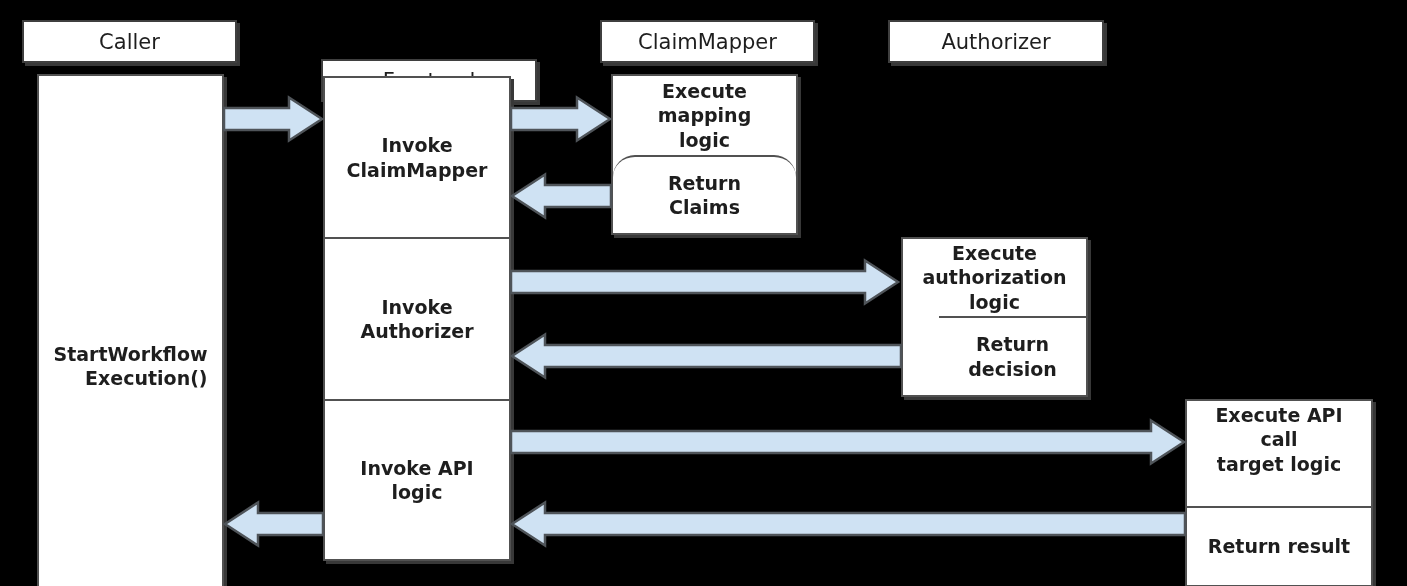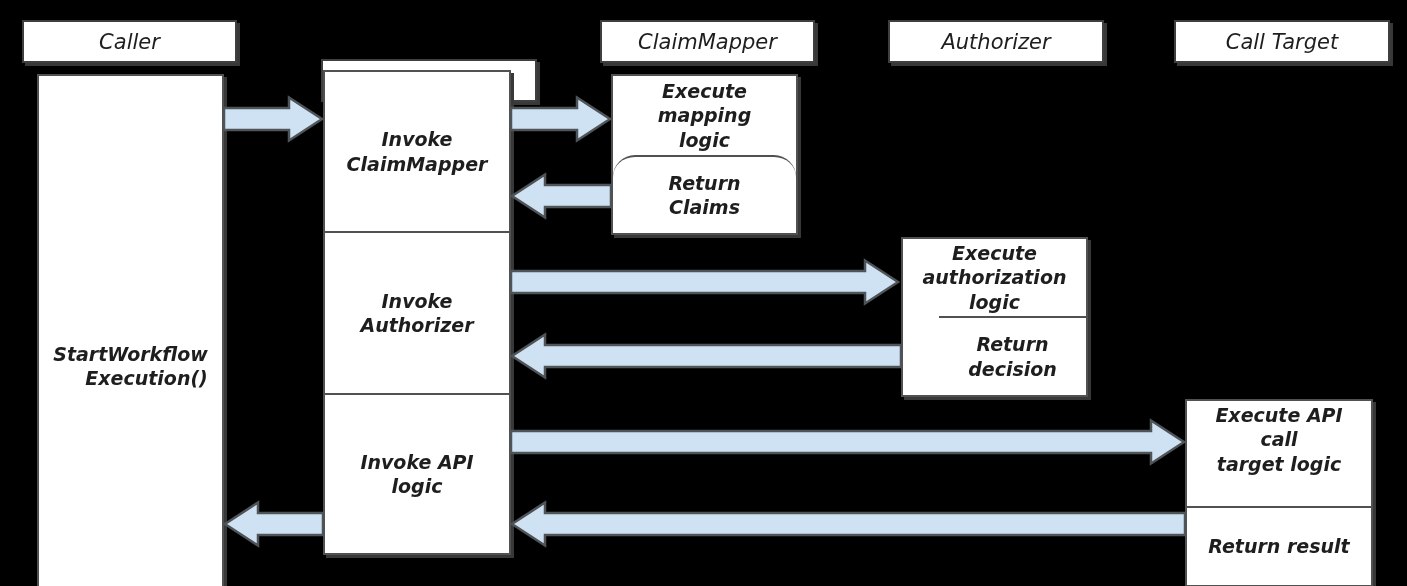--- a/index.html
+++ b/index.html
@@ -2,21 +2,21 @@
 <html style="--background: #000000; --box-fill: #ffffff; --header-border: #3f3f3f; --box-border: #515151; --shadow: #383838; --arrow-fill: #cfe2f3; --arrow-stroke: #4f5459; --text: #1e1e1e;"><head>
 <meta charset="utf-8">
 <style>
   html, body { margin: 0; padding: 0; }
   body {
     width: 1407px; height: 586px;
     background: var(--background, #000);
     font-family: "DejaVu Sans", "Liberation Sans", sans-serif;
     overflow: hidden;
   }
-  .stage { position: relative; width: 1407px; height: 586px; font-style: italic; }
+  .stage { position: relative; width: 1407px; height: 586px; }
 
   .hdr {
     position: absolute; top: 20px; height: 43px;
     background: var(--box-fill, #fff);
     border: 2px solid var(--header-border, #3f3f3f);
     box-shadow: 3px 3px 0 var(--shadow, #383838);
     box-sizing: border-box;
     display: flex; align-items: center; justify-content: center;
     font-size: 21px; color: var(--text, #1e1e1e);
   }
@@ -56,32 +56,29 @@
   </div>
   <div class="hdr" style="left:321px; width:216px;margin-top:39px;">
     <span>Frontend</span>
   </div>
   <div class="hdr" style="left:600px; width:215px;">
     <span>ClaimMapper</span>
   </div>
   <div class="hdr" style="left:888px; width:216px;">
     <span>Authorizer</span>
   </div>
-  <div class="hdr" style="left:1174px; width:216px;">
-    <span>Call Target</span>
-  </div>
 
   <div class="stack" style="left:37px; top:74px; width:187px;">
     <div class="cell" style="height:580px;text-align:right;">
       <span>StartWorkflow
 Execution()</span>
     </div>
   </div>
 
-  <div class="stack" style="left:323px; top:70px; width:188px;">
+  <div class="stack" style="left:323px; top:76px; width:188px;">
     <div class="cell" style="height:159px;">
       <span>Invoke
 ClaimMapper</span>
     </div>
     <div class="cell" style="height:160px;">
       <span>Invoke
 Authorizer</span>
     </div>
     <div class="cell" style="height:158px;">
       <span>Invoke API logic</span>

